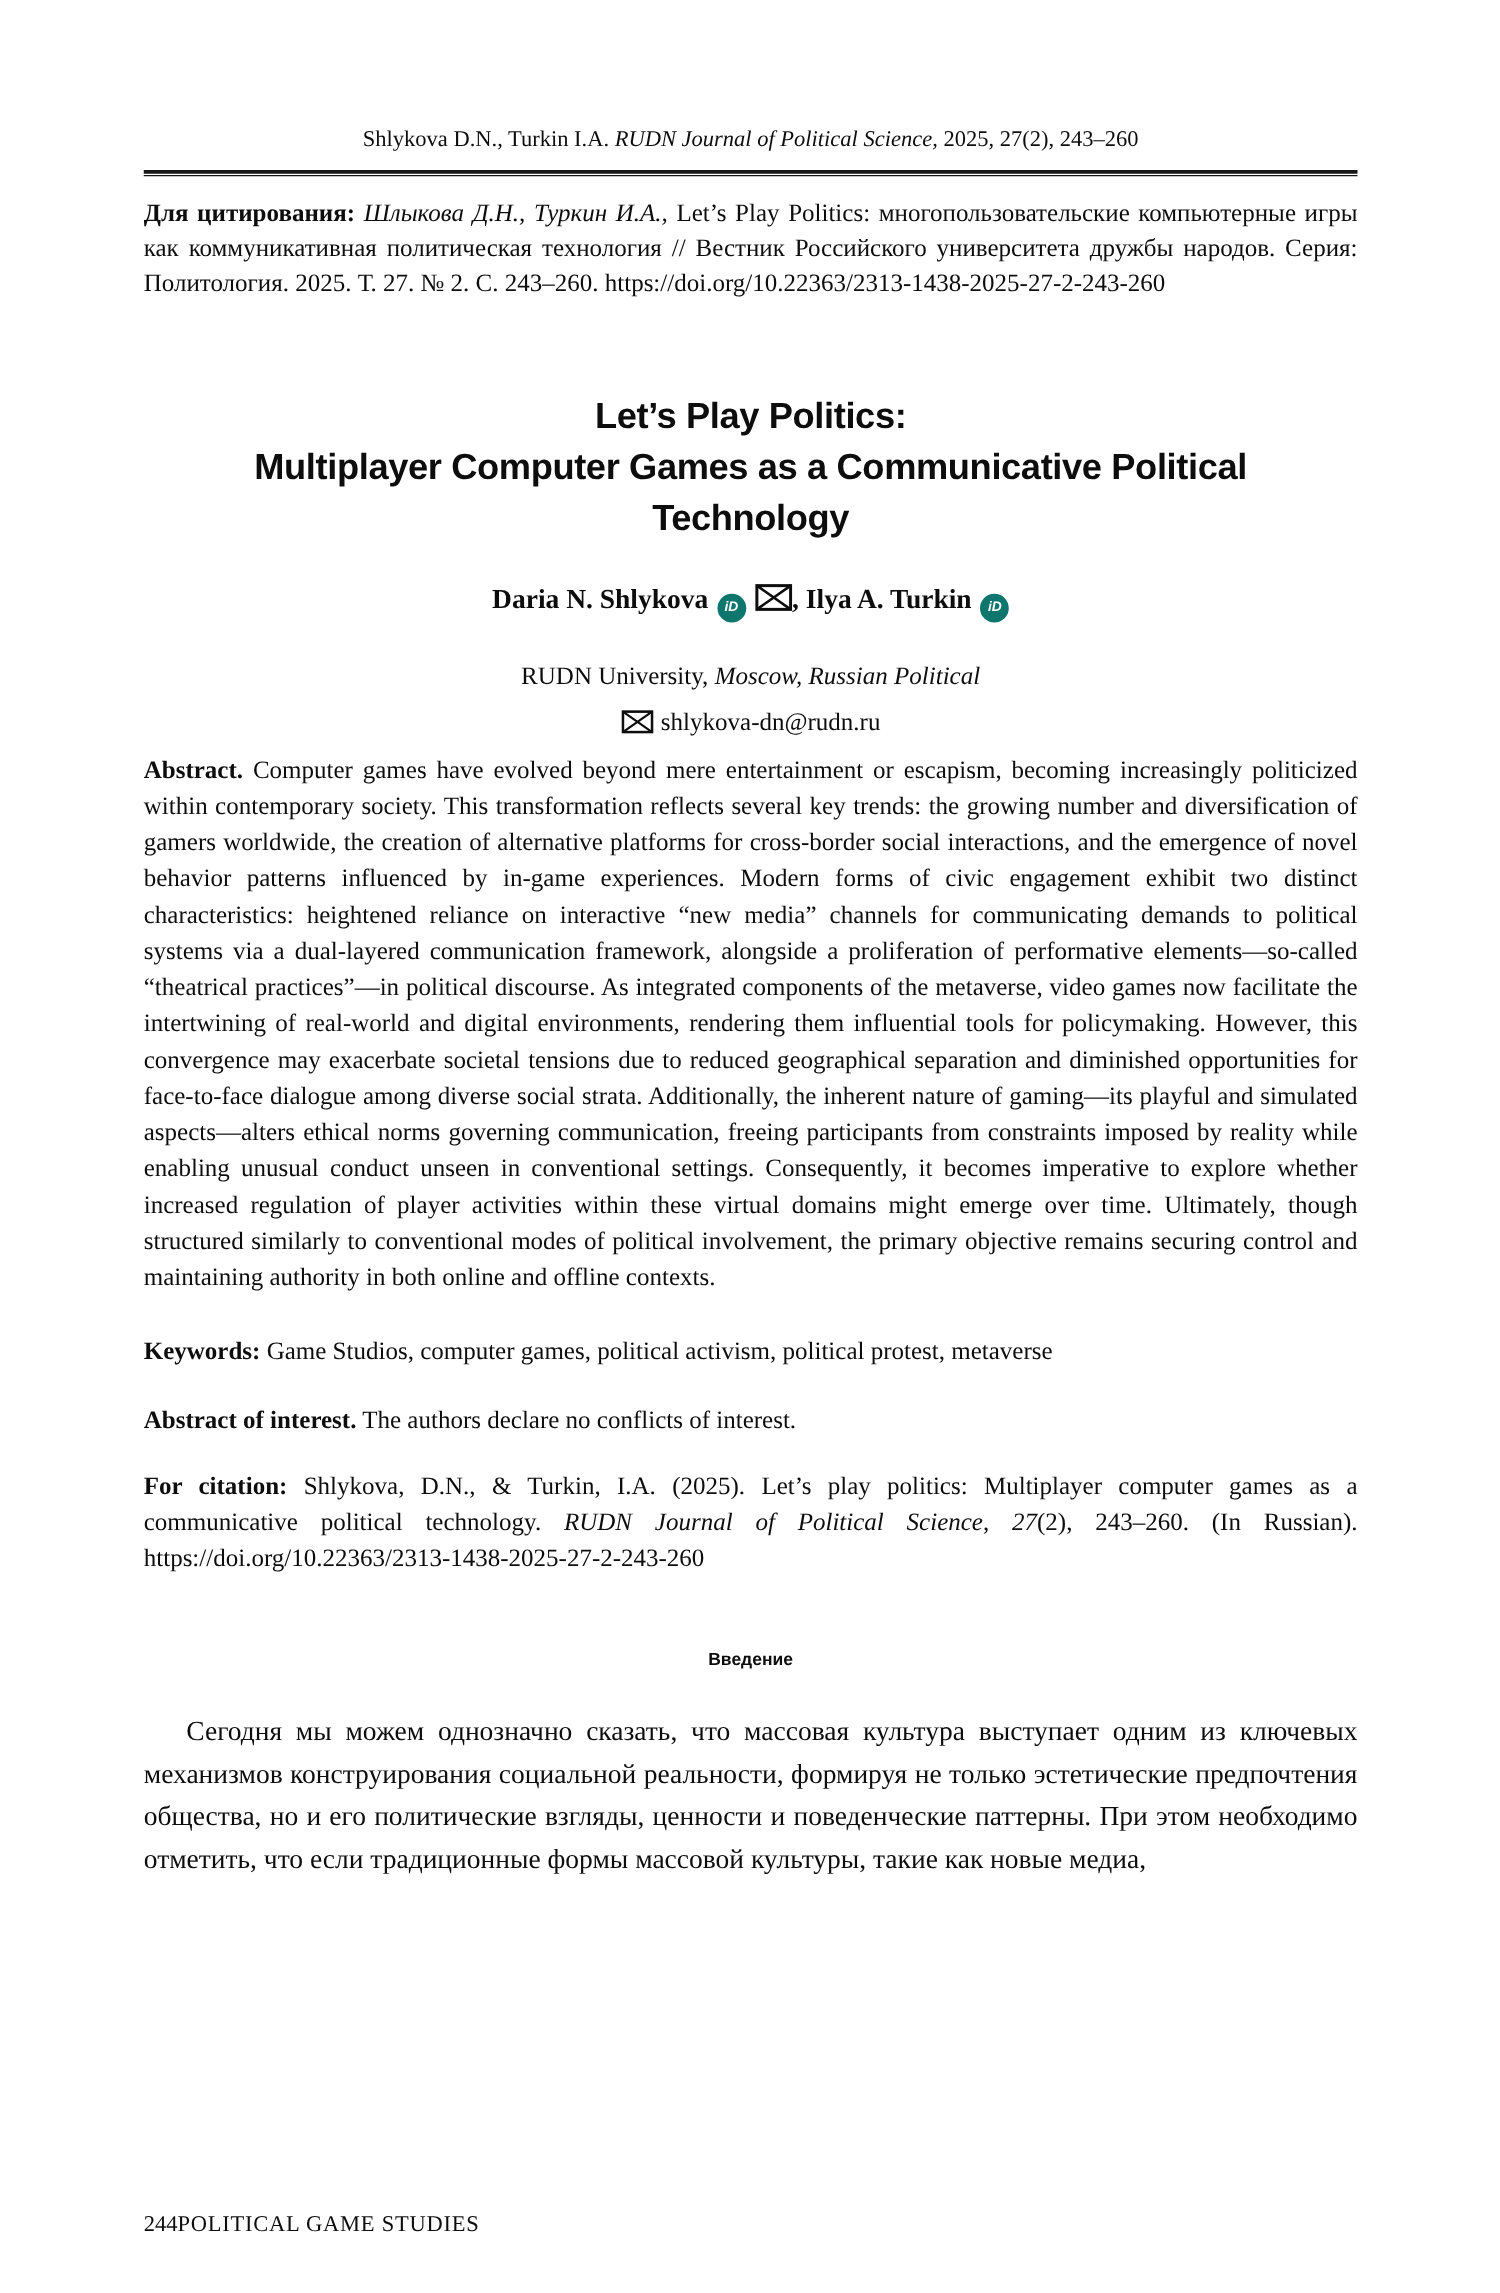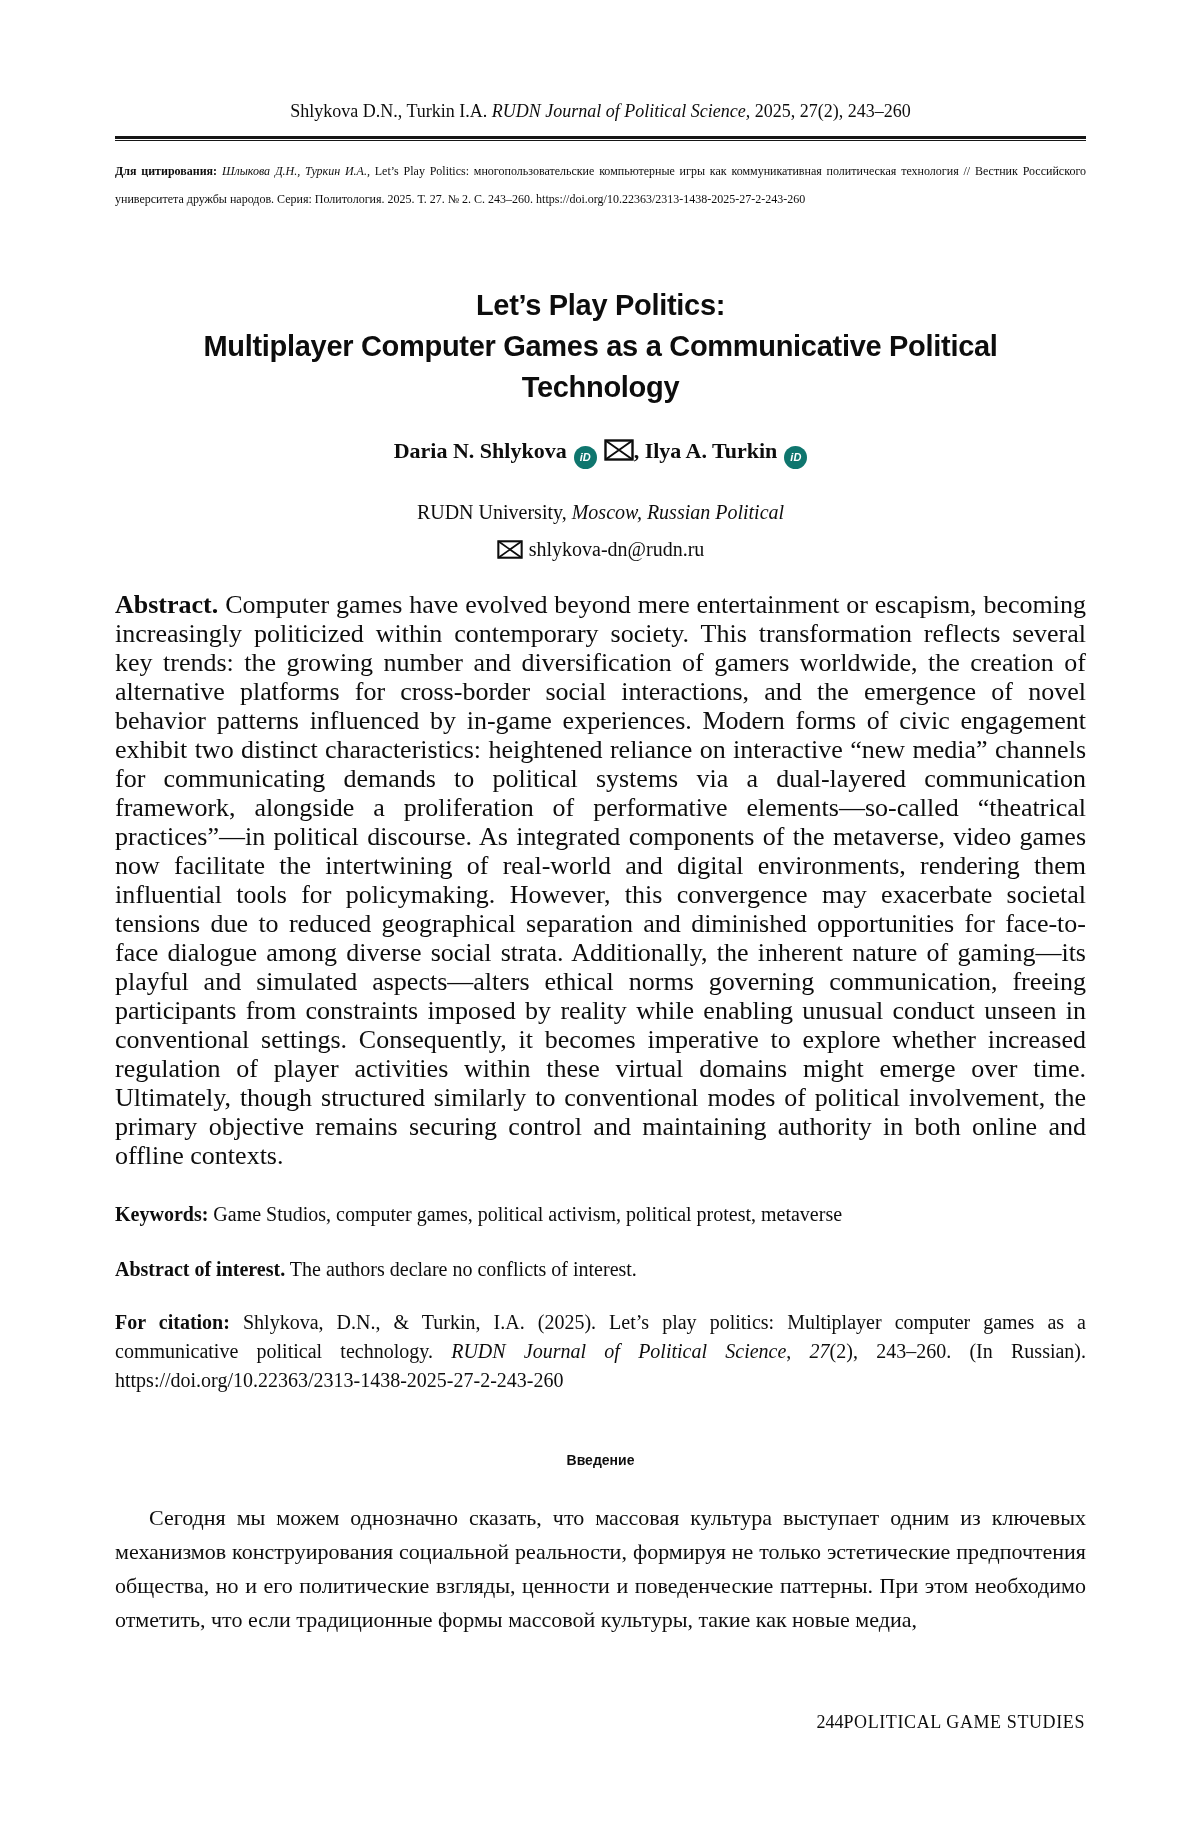--- a/index.html
+++ b/index.html
@@ -32,21 +32,21 @@
   .rule {
     margin-top: 14px;
     height: 5px;
     border-top: 3px solid #161616;
     border-bottom: 1px solid #161616;
     box-sizing: border-box;
   }
 
   .citation-ru {
     margin-top: 16px;
-    font-size: 12px;
+    font-size: 20px;
     line-height: 28px;
     text-align: justify;
   }
 
   .paper-title {
     margin-top: 72px;
     text-align: center;
     font-family: "Liberation Sans", sans-serif;
     font-weight: 700;
     font-size: 29px;
@@ -89,22 +89,22 @@
     font-size: 20px;
   }
   .email-line {
     margin-top: 14px;
     text-align: center;
     font-size: 20px;
   }
   .email-line .envelope { margin-left: 0; margin-right: 6px; vertical-align: -3px; }
 
   .abstract {
-    margin-top: 29px;
-    font-size: 26px;
+    margin-top: 12px;
+    font-size: 20px;
     line-height: 29px;
     text-align: justify;
   }
   .keywords {
     margin-top: 30px;
     font-size: 20px;
     line-height: 29px;
     text-align: justify;
   }
   .conflicts {
@@ -133,23 +133,23 @@
     font-size: 22px;
     line-height: 34px;
     text-align: justify;
     text-indent: 34px;
   }
 
   .footer {
     position: absolute;
     left: 115px;
     right: 115px;
-    top: 1712px;
+    top: 1769px;
     display: flex;
-    justify-content: flex-end;
+    justify-content: flex-start;
     align-items: baseline;
     font-size: 18px;
   }
   .footer .journal-section {
     letter-spacing: 0.6px;
   }
 </style>
 </head>
 <body>
 

